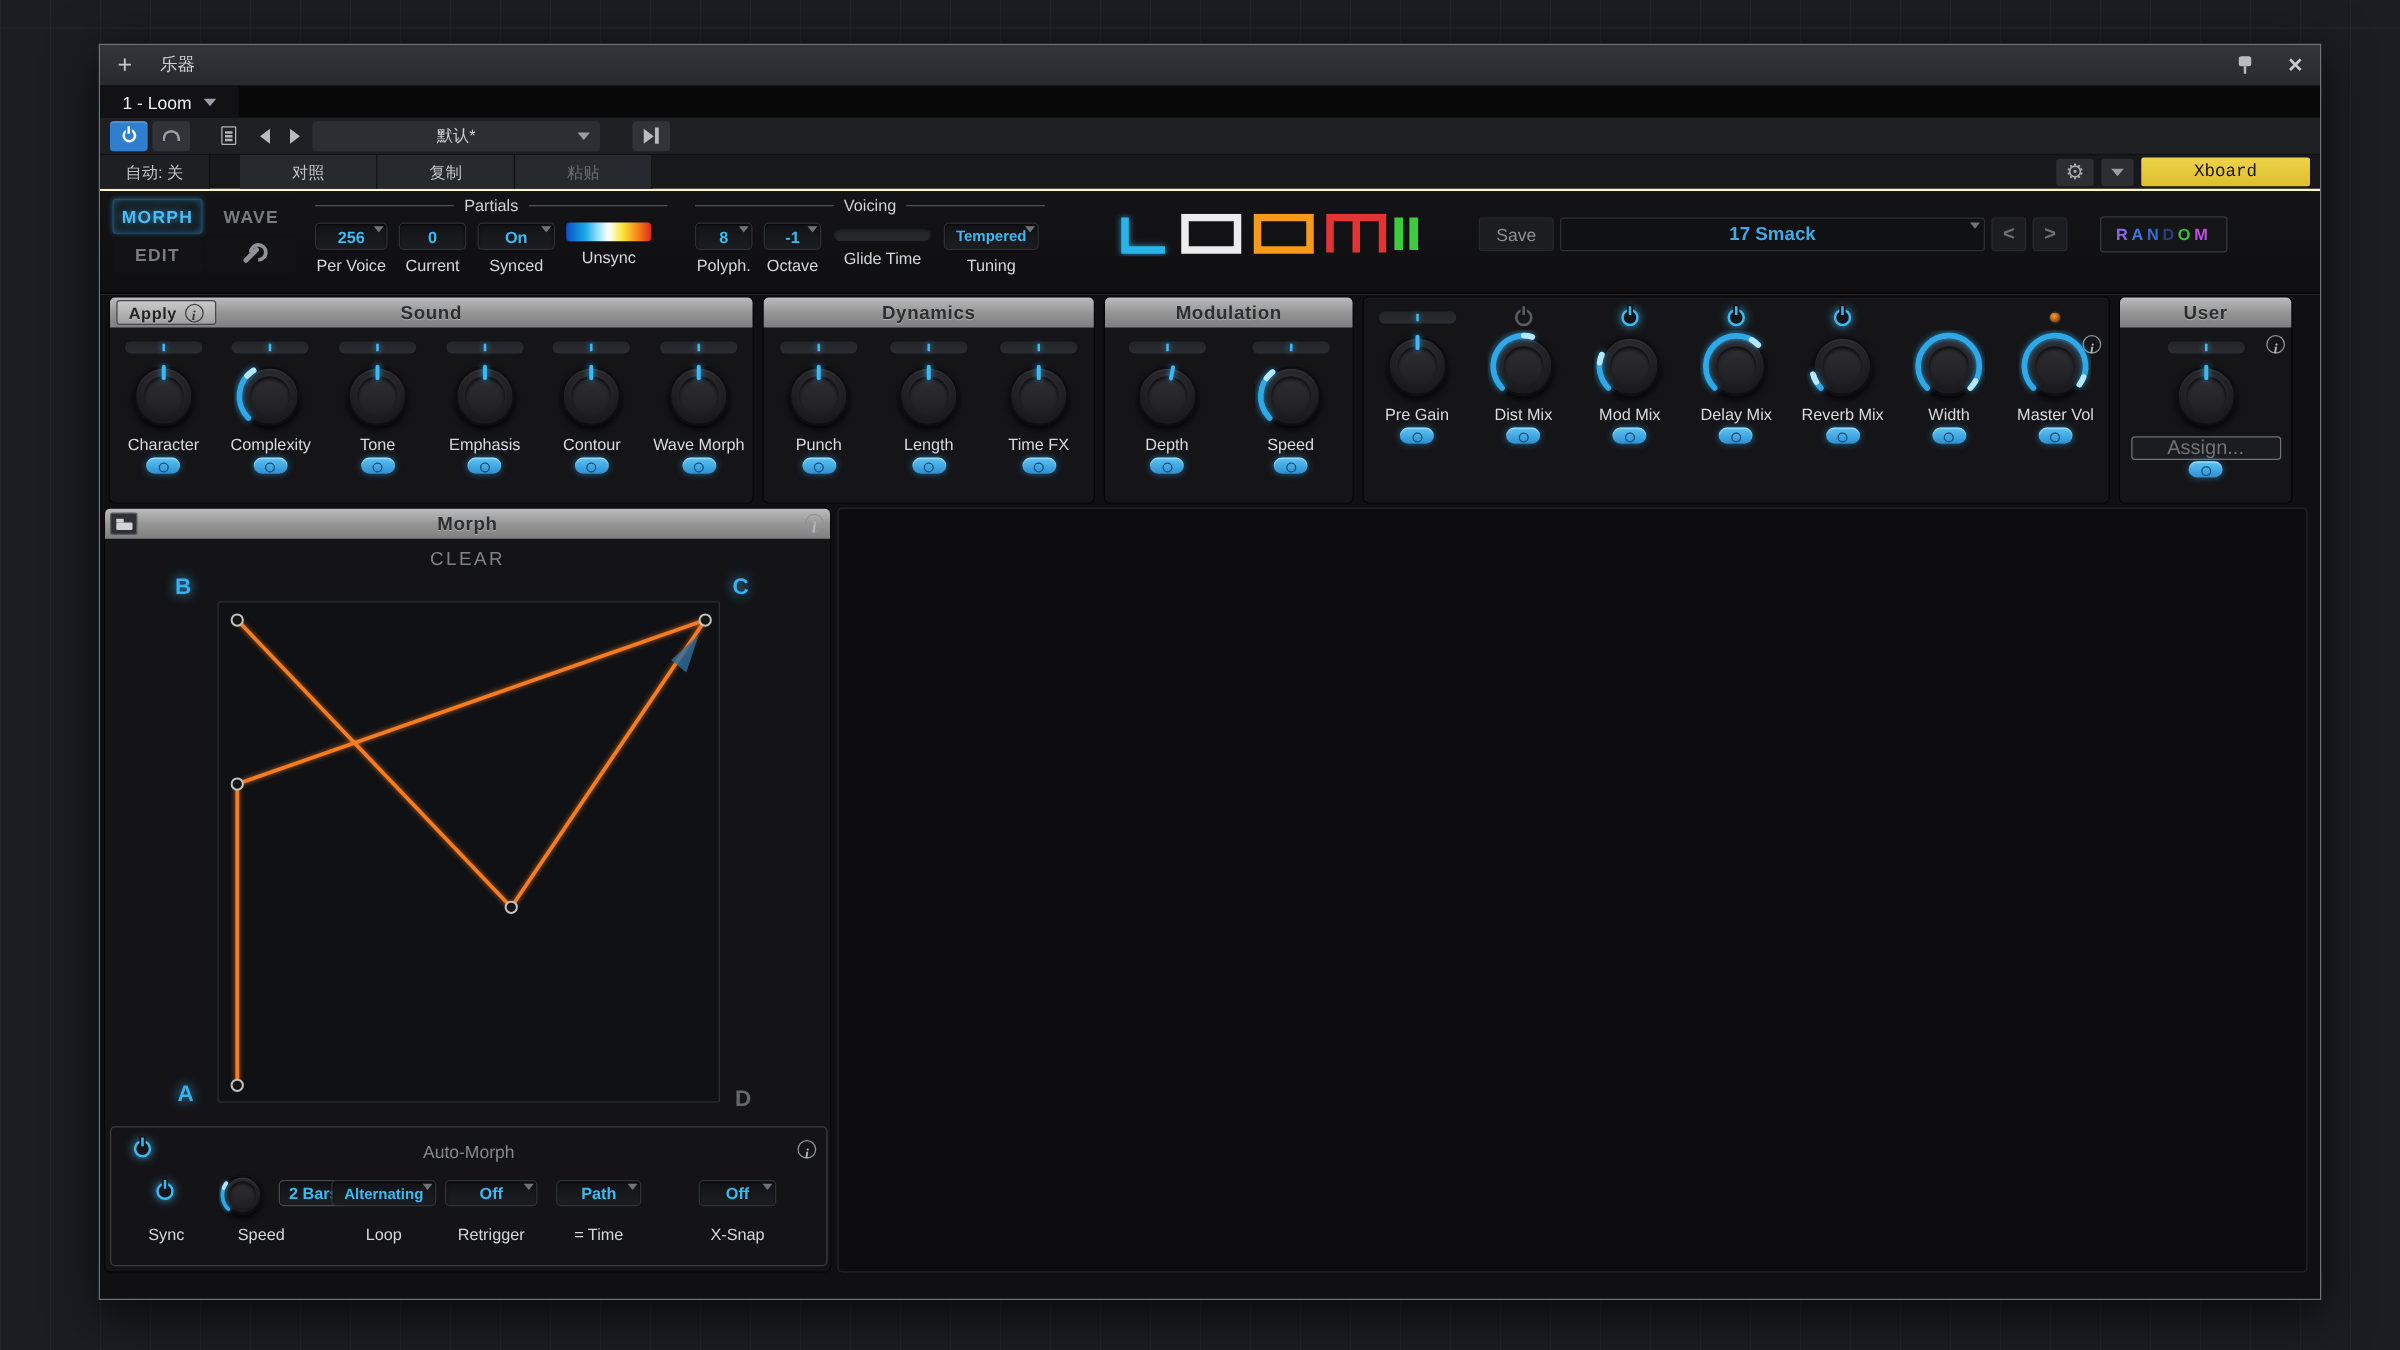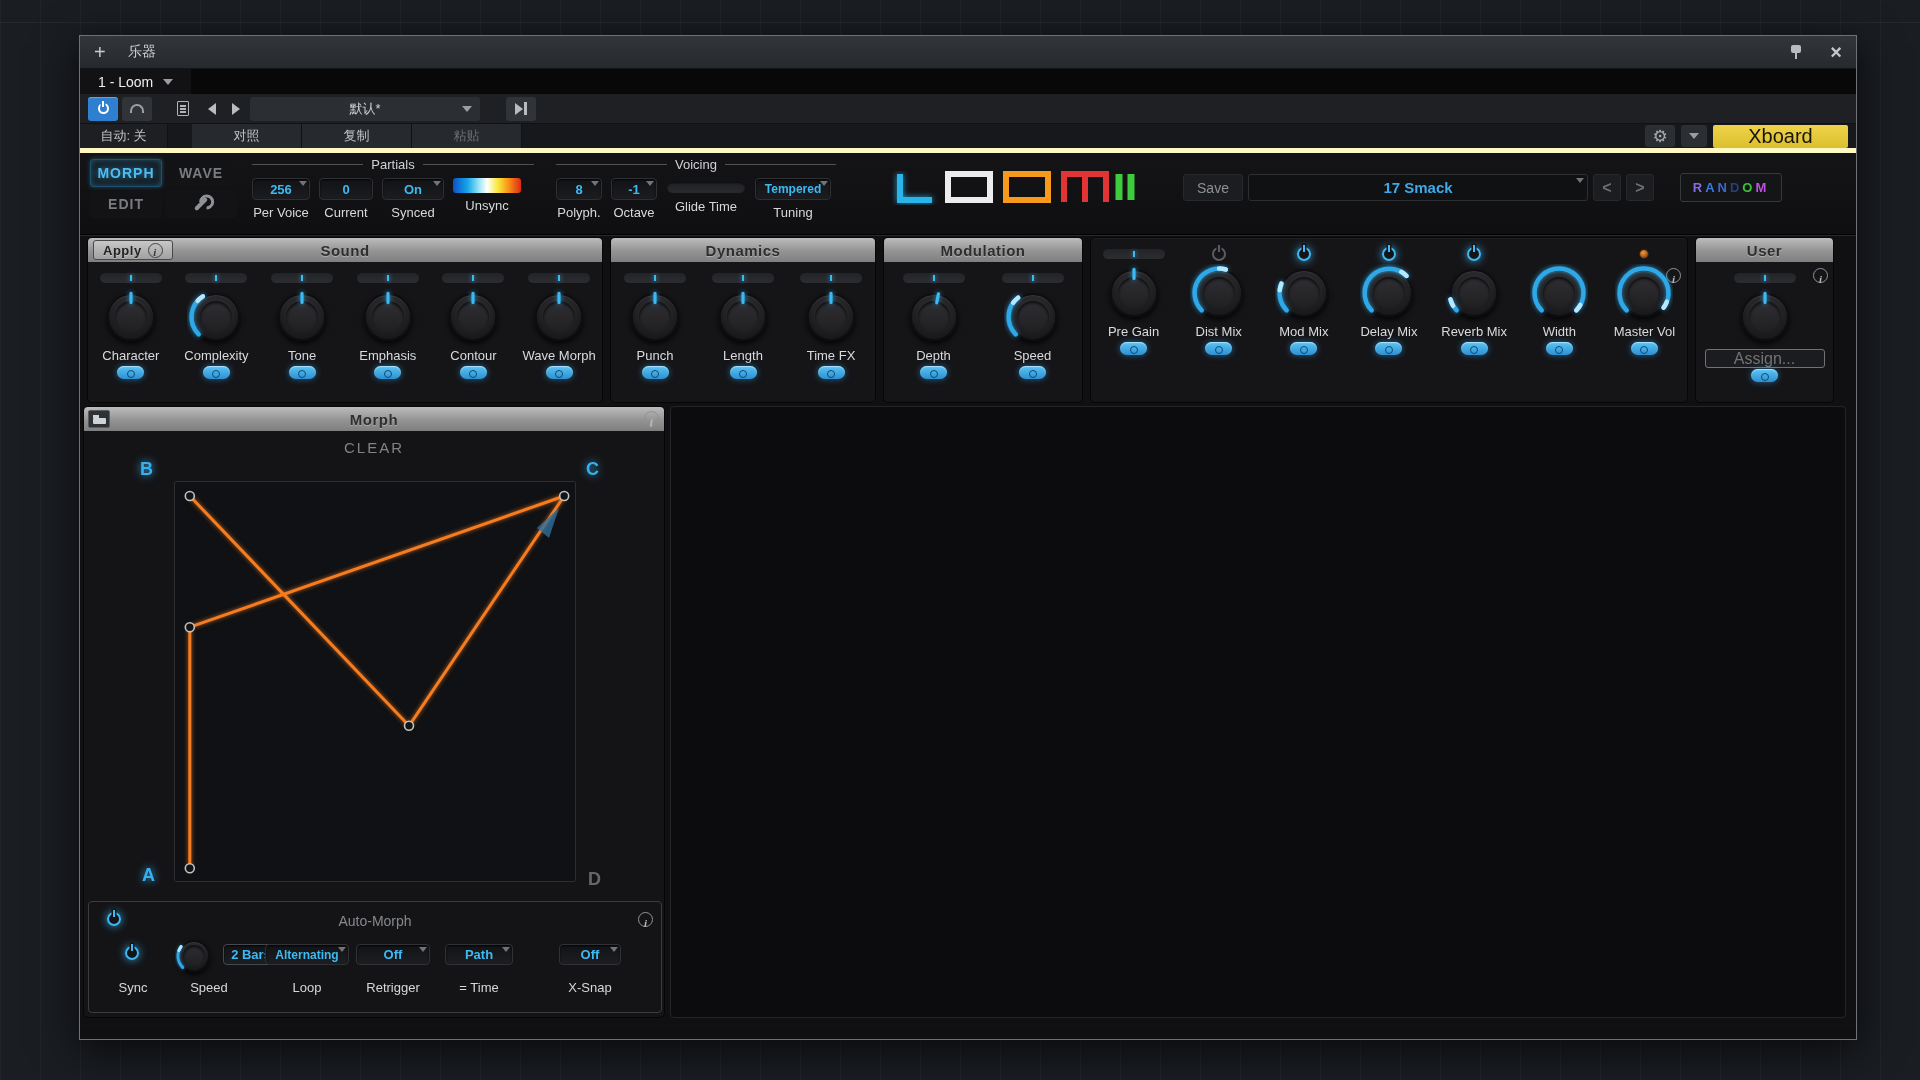--- a/index.html
+++ b/index.html
@@ -40,27 +40,27 @@
   .arch { width:14px; height:9px; border:2px solid #9aa0a5; border-bottom:none; border-radius:8px 8px 0 0; }
   .doc { width:12px; height:15px; border:1.5px solid #b0b4b8; border-radius:1px; position:relative; }
   .doc::before { content:''; position:absolute; left:2px; top:3px; width:6px; height:1.5px; background:#b0b4b8; box-shadow:0 3px 0 #b0b4b8, 0 6px 0 #b0b4b8; }
   .tri-l { width:0; height:0; border-top:6px solid transparent; border-bottom:6px solid transparent; border-right:8px solid #b8bcc0; }
   .tri-r { width:0; height:0; border-top:6px solid transparent; border-bottom:6px solid transparent; border-left:8px solid #b8bcc0; }
   .preset-dd { width:230px; height:24px; background:#2b2e32; border-radius:3px; display:flex; align-items:center; justify-content:center; position:relative; font-size:13px; color:#d0d3d6; }
   .preset-dd .caret-dn { position:absolute; right:8px; }
   .skip { display:flex; align-items:center; gap:1px; }
   .skip .bar { width:3px; height:13px; background:#b8bcc0; }
 
-  .row2 { height:29px; background:#17181b; display:flex; align-items:stretch; border-bottom:5px solid #fef9c3; }
+  .row2 { height:29px; background:#17181b; display:flex; align-items:stretch; border-bottom:2px solid #fef9c3; }
   .r2btn { display:flex; align-items:center; justify-content:center; font-size:13px; color:#c0c3c6; background:#26292d; border-right:1px solid #101114; }
   .r2btn.dim { color:#6a6e72; }
   .r2right { margin-left:auto; display:flex; align-items:center; gap:6px; padding-right:8px; }
   .gear { font-size:17px; color:#a6aaae; background:#2b2e32; width:30px; height:22px; border-radius:3px; display:flex; align-items:center; justify-content:center; }
   .mini-dd { width:26px; height:22px; background:#2b2e32; border-radius:3px; display:flex; align-items:center; justify-content:center; }
-  .xboard { width:135px; height:23px; background:linear-gradient(180deg,#eed34a,#dcbf2e); color:#18160c; font-size:20px; display:flex; align-items:center; justify-content:center; border-radius:2px; }
+  .xboard { width:135px; height:23px; background:linear-gradient(180deg,#eed34a,#dcbf2e); color:#18160c; font-size:14px; display:flex; align-items:center; justify-content:center; border-radius:2px;font-family:Liberation Mono, monospace; }
 
   
   .plugin { position:relative; height:877px; background:#101013; }
 
   .pt-bar { position:absolute; left:0; top:0; width:100%; height:82px; background:linear-gradient(180deg,#141417,#0f0f12); border-bottom:1px solid #000; box-shadow:0 1px 0 #26282b; }
   .pt-tabs { position:absolute; left:10px; top:6px; display:grid; grid-template-columns:72px 72px; grid-auto-rows:28px; gap:3px; }
   .ptab { display:flex; align-items:center; justify-content:center; font-size:14px; font-weight:bold; letter-spacing:1px; color:#787c80; border-radius:3px; background:#131316; }
   .ptab.on { color:#4dbdf5; text-shadow:0 0 8px rgba(70,190,245,.9); box-shadow:inset 0 0 7px rgba(60,180,240,.45), 0 0 4px rgba(60,180,240,.35); border:1px solid #1f506e; }
   .wrench { width:16px; height:4px; background:#8e9296; border-radius:2px; transform:rotate(-45deg); position:relative; }
   .wrench::before { content:''; position:absolute; right:-5px; top:-3px; width:9px; height:9px; border:3px solid #8e9296; border-radius:50%; border-left-color:transparent; }

